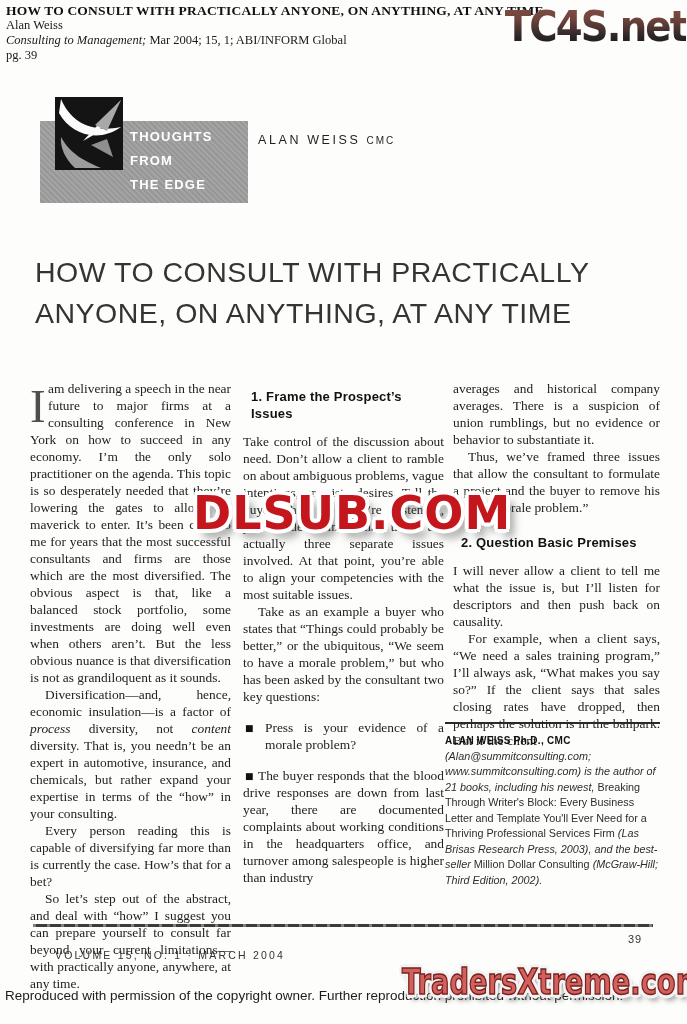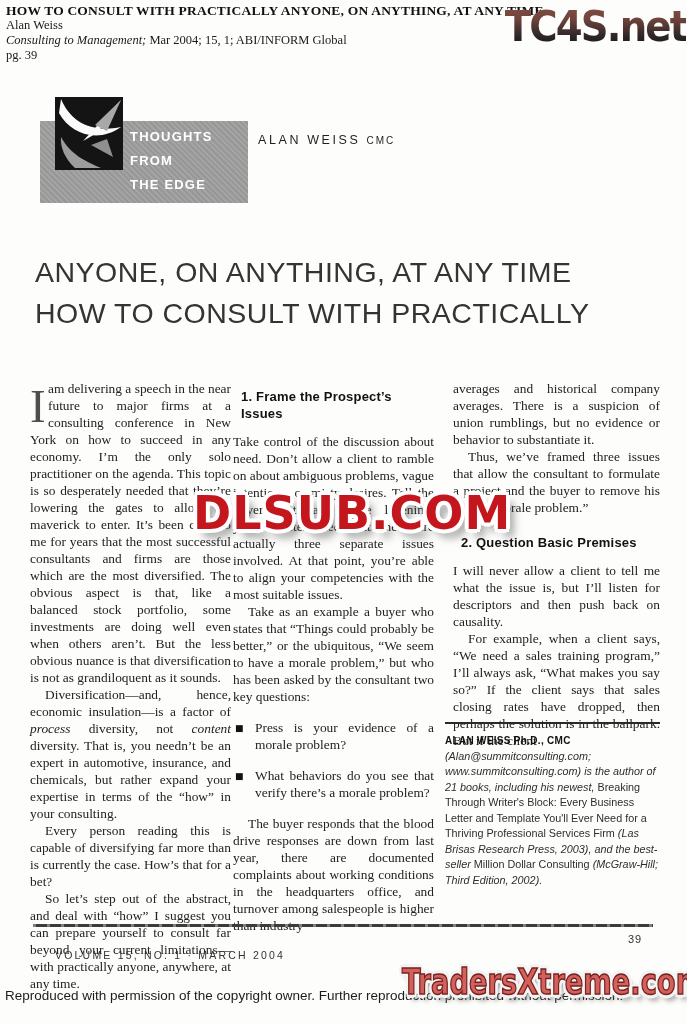--- a/index.html
+++ b/index.html
@@ -47,21 +47,21 @@
 
   
   .art-title{position:absolute;left:35px;top:252px;
     font-family:"Liberation Sans",sans-serif;font-weight:400;font-size:28.5px;line-height:41px;
     letter-spacing:.5px;color:#343434;}
 
   
   .col{position:absolute;top:380px;height:538px;font-size:13.4px;line-height:17px;
     text-align:justify;color:#222;}
   .col1{left:30px;width:201px;}
-  .col2{left:233px;width:201px;}
+  .col2{left:243px;width:201px;}
   .col3{left:453px;width:207px;}
   .col p{margin:0;}
   .col p.indent{text-indent:15px;}
   .dropcap{float:left;width:13px;font-size:47px;line-height:49px;font-family:"Liberation Serif",serif;
     color:#4e4e4e;margin:2px 5px 0 0;}
   .ital{font-style:italic;}
   .sec-head{font-family:"Liberation Sans",sans-serif;font-weight:bold;font-size:13px;
     color:#111;margin:8px 0 11px 8px;text-align:left;letter-spacing:.2px;}
   .sec-head2{margin-top:18px;}
   .bullet{position:relative;margin:14px 0 14px 0;padding-left:22px;}
@@ -108,37 +108,37 @@
     <path d="M36,48 L52,42 L58,60 Z" fill="#8f8f8f"></path>
   </svg>
   <div class="banner-text">
     <div>THOUGHTS</div>
     <div>FROM</div>
     <div>THE EDGE</div>
   </div>
   <div class="byline"><span>ALAN WEISS </span><span class="cred">CMC</span></div>
 
   <div class="art-title">
+    <div>HOW TO CONSULT WITH PRACTICALLY</div>
     <div>ANYONE, ON ANYTHING, AT ANY TIME</div>
-    <div>HOW TO CONSULT WITH PRACTICALLY</div>
   </div>
 
   <div class="col col1">
     <p><span class="dropcap">I</span><span>am delivering a speech in the near future to major firms at a consulting conference in New York on how to succeed in any economy. I’m the only solo practitioner on the agenda. This topic is so desperately needed that they’re lowering the gates to allow the maverick to enter. It’s been clear to me for years that the most successful consultants and firms are those which are the most diversified. The obvious aspect is that, like a balanced stock portfolio, some investments are doing well even when others aren’t. But the less obvious nuance is that diversification is not as grandiloquent as it sounds.</span></p>
     <p class="indent"><span>Diversification—and, hence, economic insulation—is a factor of </span><span class="ital">process</span><span> diversity, not </span><span class="ital">content</span><span> diversity. That is, you needn’t be an expert in automotive, insurance, and chemicals, but rather expand your expertise in terms of the “how” in your consulting.</span></p>
     <p class="indent">Every person reading this is capable of diversifying far more than is currently the case. How’s that for a bet?</p>
     <p class="indent">So let’s step out of the abstract, and deal with “how” I suggest you can prepare yourself to consult far beyond your current limitations—with practically anyone, anywhere, at any time.</p>
   </div>
 
   <div class="col col2">
     <div class="sec-head">1.  Frame the Prospect’s Issues</div>
     <p>Take control of the discussion about need. Don’t allow a client to ramble on about ambiguous problems, vague intentions, or misty desires. Tell the buyer that, as you’re listening, you’ve determined that there are actually three separate issues involved. At that point, you’re able to align your competencies with the most suitable issues.</p>
     <p class="indent">Take as an example a buyer who states that “Things could probably be better,” or the ubiquitous, “We seem to have a morale problem,” but who has been asked by the consultant two key questions:</p>
     <div class="bullet"><span class="marker">■</span><span>Press is your evidence of a morale problem?</span></div>
-    <div class="bullet"><span class="marker">■</span><span>What behaviors do you see that verify there’s a morale problem?</span></div>
+    <div class="bullet"><span class="marker">■</span></div>
     <p class="indent">The buyer responds that the blood drive responses are down from last year, there are documented complaints about working conditions in the headquarters office, and turnover among salespeople is higher than industry</p>
   </div>
 
   <div class="col col3">
     <p>averages and historical company averages. There is a suspicion of union rumblings, but no evidence or behavior to substantiate it.</p>
     <p class="indent">Thus, we’ve framed three issues that allow the consultant to formulate a project and the buyer to remove his or her “morale problem.”</p>
     <div class="sec-head sec-head2">2.  Question Basic Premises</div>
     <p>I will never allow a client to tell me what the issue is, but I’ll listen for descriptors and then push back on causality.</p>
     <p class="indent">For example, when a client says, “We need a sales training program,” I’ll always ask, “What makes you say so?” If the client says that sales closing rates have dropped, then perhaps the solution is in the ballpark. But if the client</p>
   </div>

